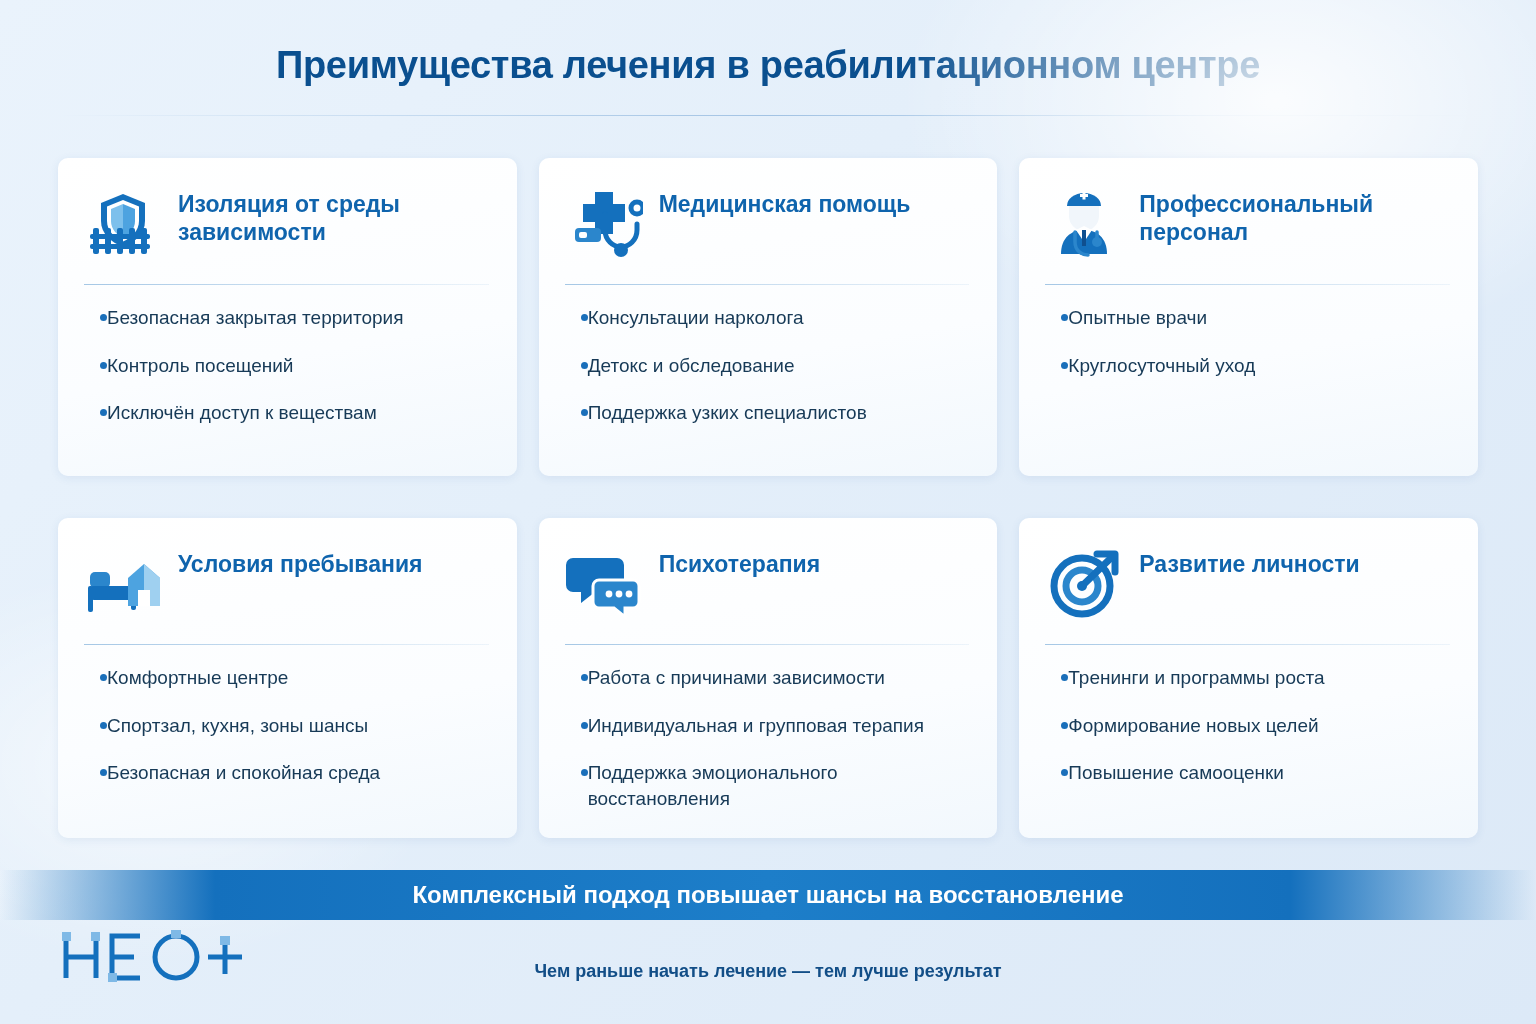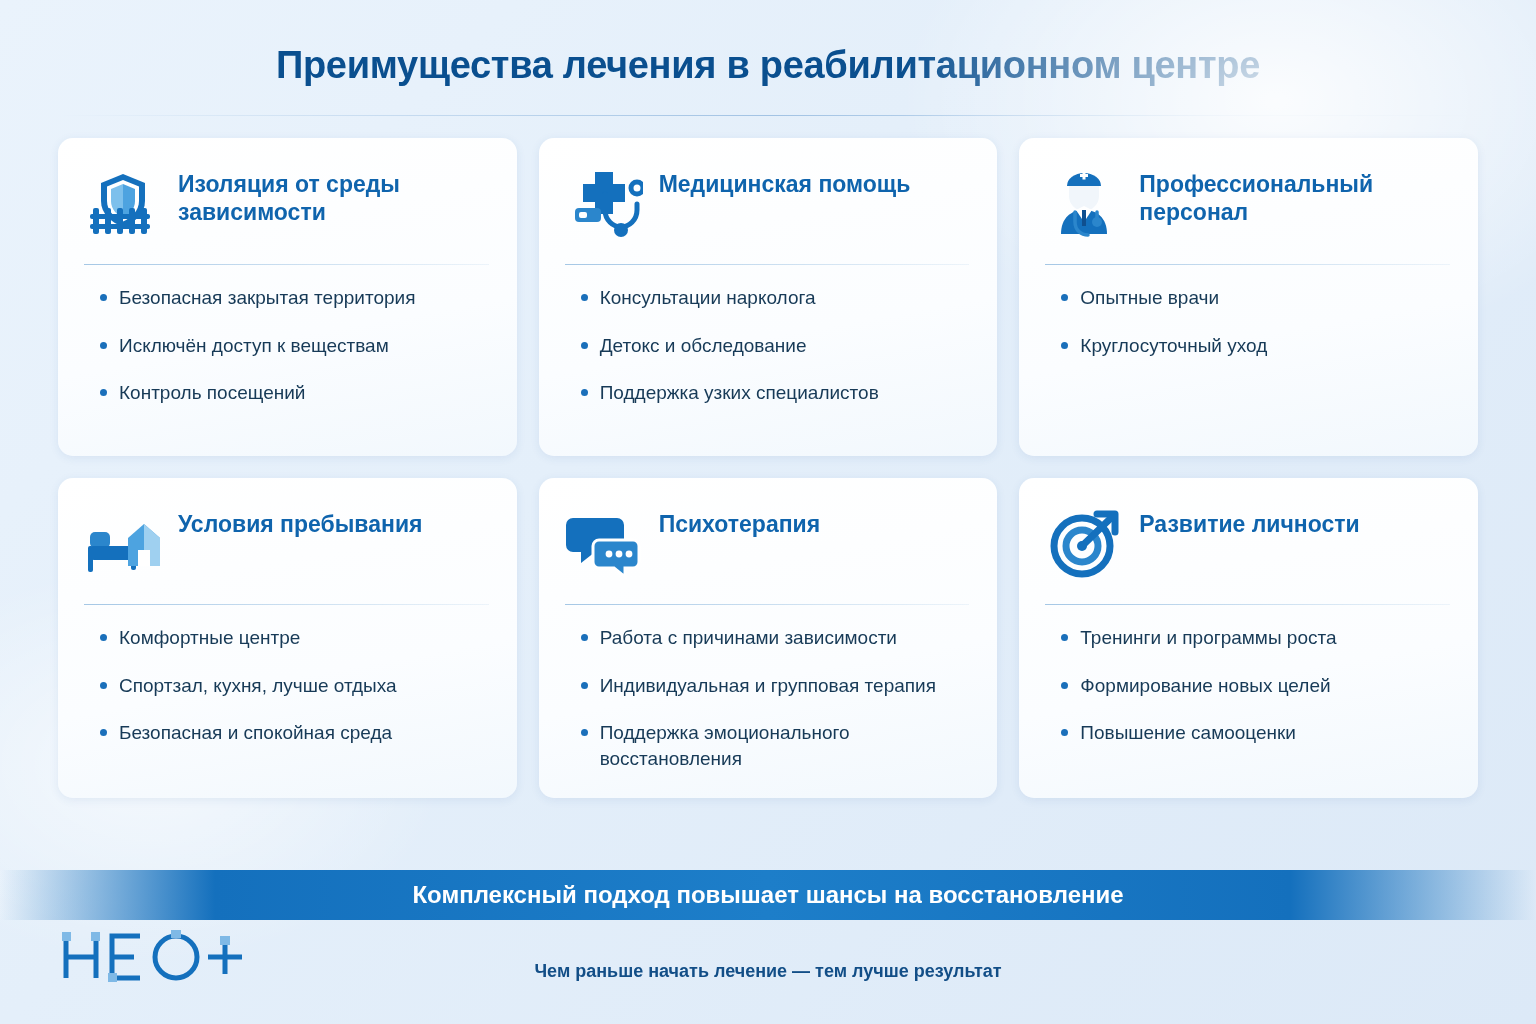--- a/index.html
+++ b/index.html
@@ -47,25 +47,26 @@
   .grid {
     width: 1420px;
     margin: 22px auto 0 auto;
     display: grid;
     grid-template-columns: repeat(3, 1fr);
     gap: 22px 22px;
   }
 
   .card {
     background: linear-gradient(170deg, #ffffff 0%, #fbfdff 60%, #f2f8fd 100%);
-    border-radius: 15px;
+    border-radius: 10px;
     box-shadow: 0 2px 10px rgba(40,90,150,0.09);
     padding: 26px 28px 26px 26px;
     min-height: 318px;
     position: relative;
+    margin-top: 20px;
   }
   .card-head {
     display: flex;
     align-items: flex-start;
     gap: 16px;
     min-height: 86px;
   }
   .card-icon {
     width: 78px;
     height: 78px;
@@ -83,21 +84,21 @@
   }
   .card-rule {
     height: 1px;
     background: linear-gradient(90deg, rgba(150,190,225,0.85) 0%, rgba(150,190,225,0.15) 100%);
     margin: 14px 0 20px 0;
   }
   .bullets { list-style: none; }
   .bullets li {
     display: flex;
     align-items: flex-start;
-    gap: 12px;
+    gap: 0;
     font-size: 19px;
     color: #173a57;
     line-height: 1.35;
     margin-bottom: 22px;
     padding-left: 16px;
   }
   .bullets li:last-child { margin-bottom: 0; }
   .dot {
     width: 7px; height: 7px;
     border-radius: 50%;
@@ -172,25 +173,25 @@
       <div class="card-title">Изоляция от среды зависимости</div>
     </div>
     <div class="card-rule"></div>
     <ul class="bullets">
       <li>
           <span class="dot"></span>
           <span>Безопасная закрытая территория</span>
         </li>
       <li>
           <span class="dot"></span>
+          <span>Контроль посещений</span>
+        </li>
+      <li>
+          <span class="dot"></span>
           <span>Исключён доступ к веществам</span>
-        </li>
-      <li>
-          <span class="dot"></span>
-          <span>Контроль посещений</span>
         </li>
     </ul>
   </div>
 
   <div class="card">
     <div class="card-head">
       <div class="card-icon">
         <svg width="78" height="78" viewBox="0 0 78 78">
           <path d="M30 8 h18 v12 h12 v18 h-12 v12 h-18 v-12 h-12 v-18 h12 z" fill="#1470bd"></path>
           <rect x="10" y="44" width="26" height="14" rx="4" fill="#2b86cc"></rect>
@@ -266,21 +267,21 @@
       <div class="card-title">Условия пребывания</div>
     </div>
     <div class="card-rule"></div>
     <ul class="bullets">
       <li>
           <span class="dot"></span>
           <span>Комфортные центре</span>
         </li>
       <li>
           <span class="dot"></span>
-          <span>Спортзал, кухня, лучше отдыха</span>
+          <span>Спортзал, кухня, зоны шансы</span>
         </li>
       <li>
           <span class="dot"></span>
           <span>Безопасная и спокойная среда</span>
         </li>
     </ul>
   </div>
 
   <div class="card">
     <div class="card-head">

